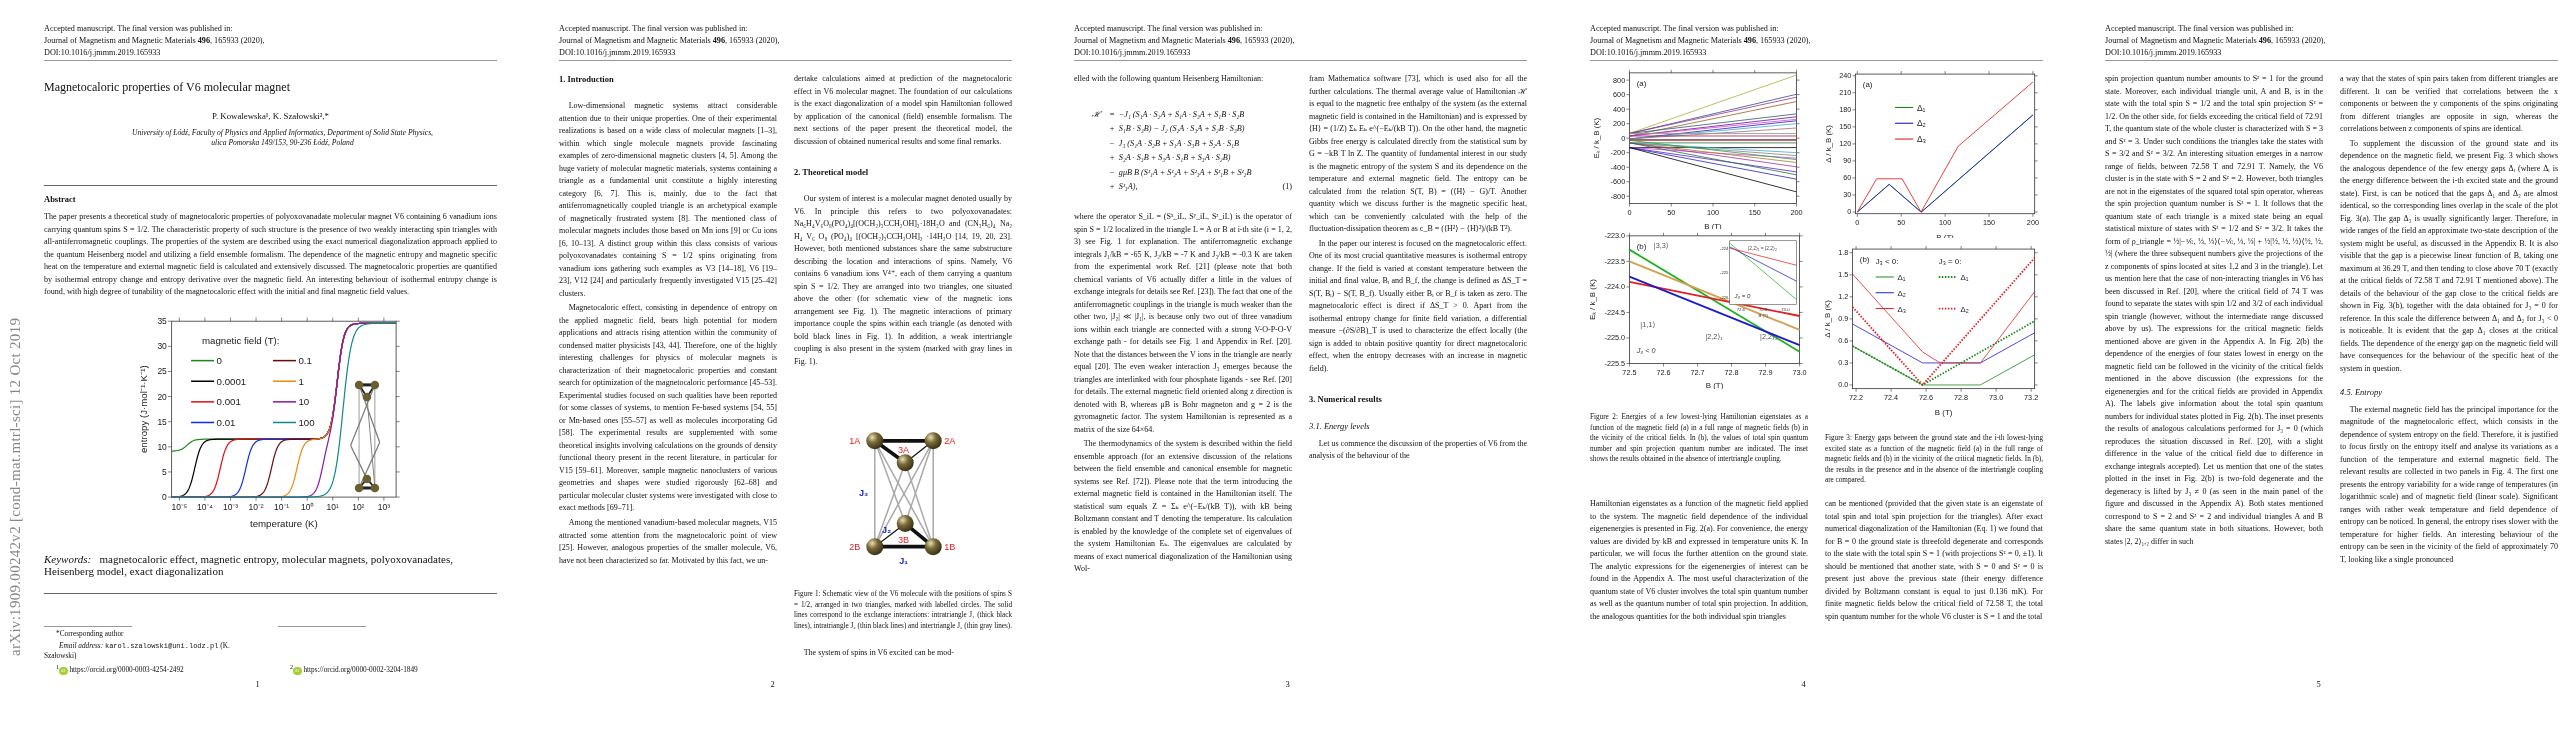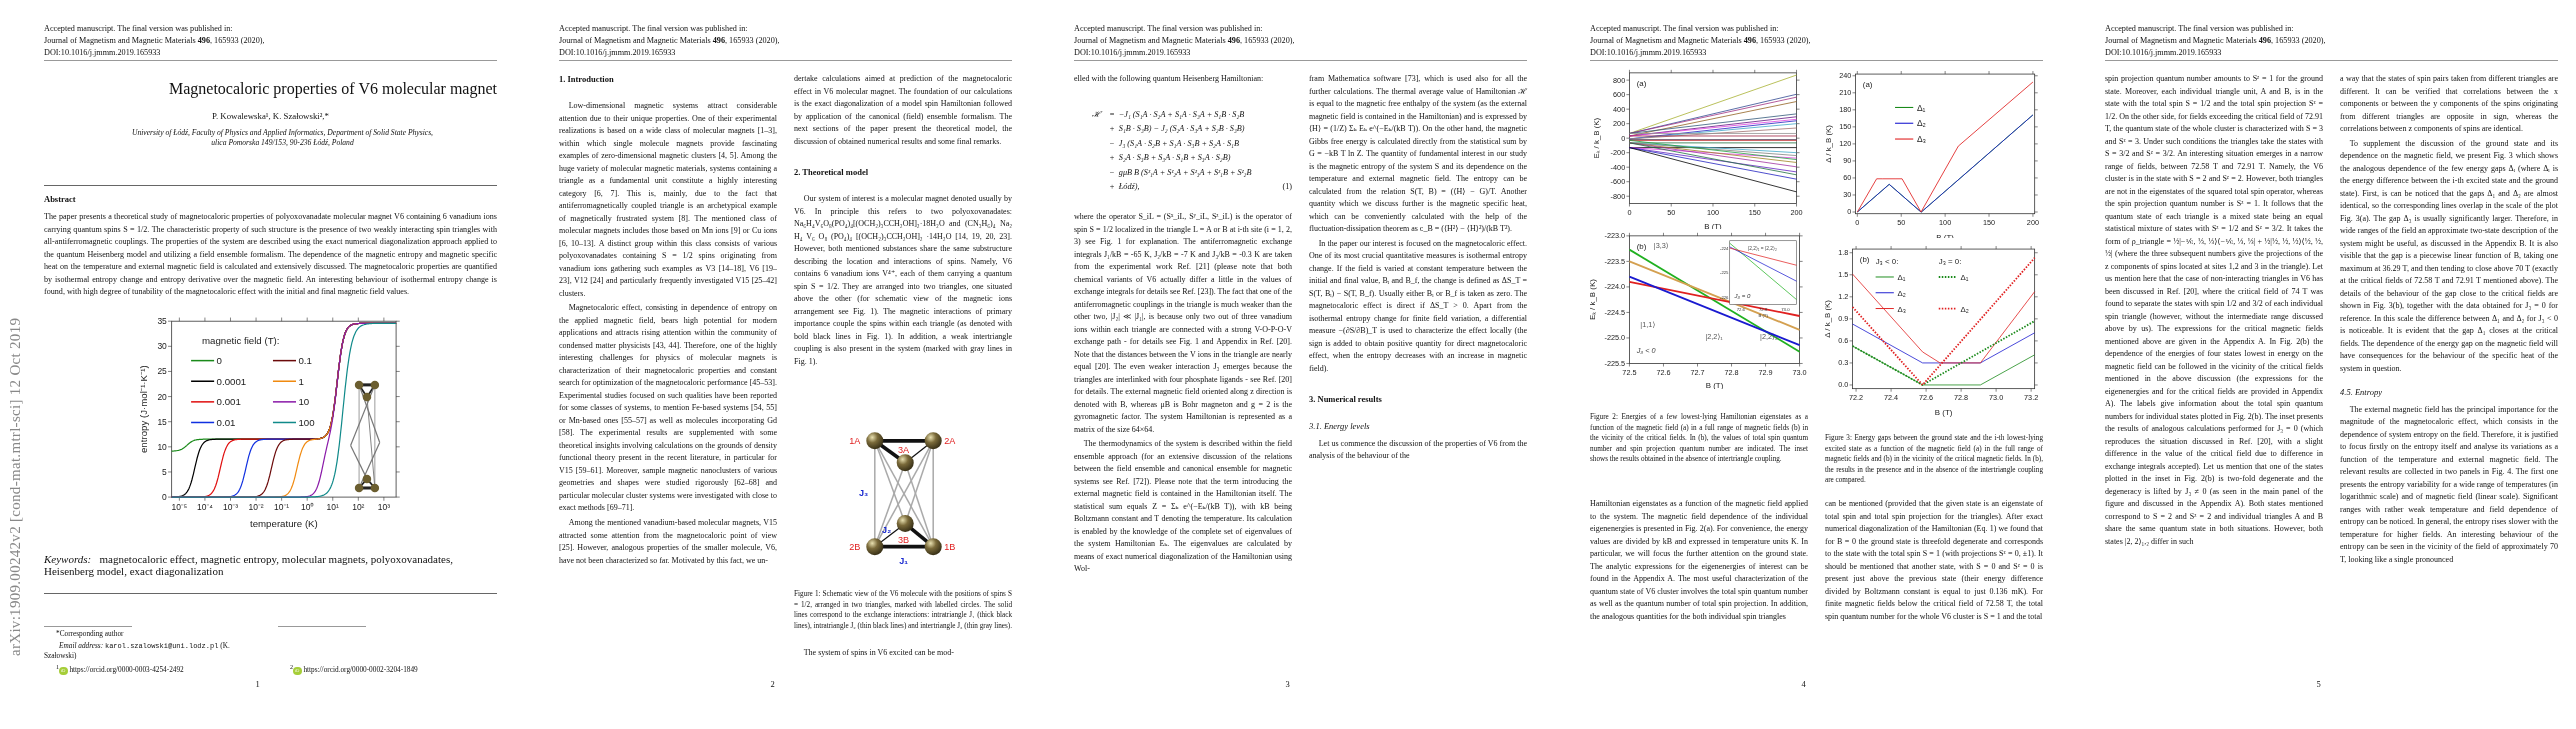--- a/index.html
+++ b/index.html
@@ -11,21 +11,21 @@
   .page .header-rule { position: absolute; left: 44px; top: 60px; width: 453px; height: 1.2px; background: #999; }
   .pagenum { position: absolute; top: 679px; width: 100%; text-align: center; font-size: 8.5px; left: 0; }
   .col { position: absolute; top: 73px; width: 218px; font-size: 8px; line-height: 12.5px; text-align: justify; }
   .col p { text-indent: 9.7px; margin-bottom: 2.4px; }
   .col p.noindent { text-indent: 0; }
   .sec { font-weight: bold; font-size: 8.5px; margin: 0 0 14.6px 0; }
   .subsec { font-style: italic; font-size: 8.5px; margin: 11px 0 4.9px 0; }
   .caption { font-size: 7.2px; line-height: 10.6px; text-align: justify; }
   .arxiv { position: absolute; left: 7.3px; top: 656px; transform-origin: 0 0; transform: rotate(-90deg);
            font-size: 15px; color: #888; white-space: nowrap; letter-spacing: 0.3px; }
-  .title { position: absolute; top: 80px; left: 44px; width: 453px; text-align: right; font-size: 16px; }
+  .title { position: absolute; top: 80px; left: 44px; width: 453px; text-align: left; font-size: 12px; }
   .authors { position: absolute; top: 111px; left: 44px; width: 453px; text-align: center; font-size: 8.8px; }
   .affil { position: absolute; top: 128px; left: 56px; width: 453px; text-align: center; font-size: 7.6px; font-style: italic; line-height: 10.3px; }
   .rule { position: absolute; height: 0.6px; background: #666; }
   .abstract-h { position: absolute; top: 194px; left: 44px; font-weight: bold; font-size: 8.5px; }
   .abstract { position: absolute; top: 211px; left: 44px; width: 453px; font-size: 8.1px; line-height: 12.5px; text-align: justify; }
   .keywords { position: absolute; top: 553px; left: 44px; width: 453px; font-size: 11px; line-height: 12px; }
   .footnote { position: absolute; font-size: 7.3px; line-height: 10.3px; }
   .mono { font-family: "Liberation Mono", monospace; font-size: 7px; }
   .orcid { display: inline-block; width: 8.5px; height: 8.5px; border-radius: 50%; background: #a6ce39; color: #fff;
            font-family: "Liberation Sans", sans-serif; font-size: 4.3px; text-align: center; line-height: 8.5px; vertical-align: middle; }
@@ -278,21 +278,21 @@
           <span>S₂A · S₃B + S₃A · S₁B + S₃A · S₂B)</span>
         </div>
       <div class="row">
           <span class="l"></span>
           <span class="o">−</span>
           <span>gμB B (Sᶻ₁A + Sᶻ₂A + Sᶻ₃A + Sᶻ₁B + Sᶻ₂B</span>
         </div>
       <div class="row">
           <span class="l"></span>
           <span class="o">+</span>
-          <span>Łódź),</span>
+          <span>Sᶻ₃A),</span>
           <span class="eqn">(1)</span>
         </div>
     </div>
     <p class="noindent">where the operator S_iL = (Sˣ_iL, Sʸ_iL, Sᶻ_iL) is the operator of spin S = 1/2 localized in the triangle L = A or B at i-th site (i = 1, 2, 3) see Fig. 1 for explanation. The antiferromagnetic exchange integrals J₁/kB = -65 K, J₂/kB = -7 K and J₃/kB = -0.3 K are taken from the experimental work Ref. [21] (please note that both chemical variants of V6 actually differ a little in the values of exchange integrals for details see Ref. [23]). The fact that one of the antiferromagnetic couplings in the triangle is much weaker than the other two, |J₂| ≪ |J₁|, is because only two out of three vanadium ions within each triangle are connected with a strong V-O-P-O-V exchange path - for details see Fig. 1 and Appendix in Ref. [20]. Note that the distances between the V ions in the triangle are nearly equal [20]. The even weaker interaction J₃ emerges because the triangles are interlinked with four phosphate ligands - see Ref. [20] for details. The external magnetic field oriented along z direction is denoted with B, whereas μB is Bohr magneton and g = 2 is the gyromagnetic factor. The system Hamiltonian is represented as a matrix of the size 64×64.</p>
     <p>The thermodynamics of the system is described within the field ensemble approach (for an extensive discussion of the relations between the field ensemble and canonical ensemble for magnetic systems see Ref. [72]). Please note that the term introducing the external magnetic field is contained in the Hamiltonian itself. The statistical sum equals Z = Σₖ e^(−Eₖ/(kB T)), with kB being Boltzmann constant and T denoting the temperature. Its calculation is enabled by the knowledge of the complete set of eigenvalues of the system Hamiltonian Eₖ. The eigenvalues are calculated by means of exact numerical diagonalization of the Hamiltonian using Wol-</p>
   </div>
   <div class="col" style="left:279px;">
     <p class="noindent">fram Mathematica software [73], which is used also for all the further calculations. The thermal average value of Hamiltonian ℋ is equal to the magnetic free enthalpy of the system (as the external magnetic field is contained in the Hamiltonian) and is expressed by ⟨H⟩ = (1/Z) Σₖ Eₖ e^(−Eₖ/(kB T)). On the other hand, the magnetic Gibbs free energy is calculated directly from the statistical sum by G = −kB T ln Z. The quantity of fundamental interest in our study is the magnetic entropy of the system S and its dependence on the temperature and external magnetic field. The entropy can be calculated from the relation S(T, B) = (⟨H⟩ − G)/T. Another quantity which we discuss further is the magnetic specific heat, which can be conveniently calculated with the help of the fluctuation-dissipation theorem as c_B = (⟨H²⟩ − ⟨H⟩²)/(kB T²).</p>
     <p>In the paper our interest is focused on the magnetocaloric effect. One of its most crucial quantitative measures is isothermal entropy change. If the field is varied at constant temperature between the initial and final value, Bᵢ and B_f, the change is defined as ΔS_T = S(T, Bᵢ) − S(T, B_f). Usually either Bᵢ or B_f is taken as zero. The magnetocaloric effect is direct if ΔS_T &gt; 0. Apart from the isothermal entropy change for finite field variation, a differential measure −(∂S/∂B)_T is used to characterize the effect locally (the sign is added to obtain positive quantity for direct magnetocaloric effect, when the entropy decreases with an increase in magnetic field).</p>
     <div class="sec" style="margin-top:18px;">3.  Numerical results</div>

